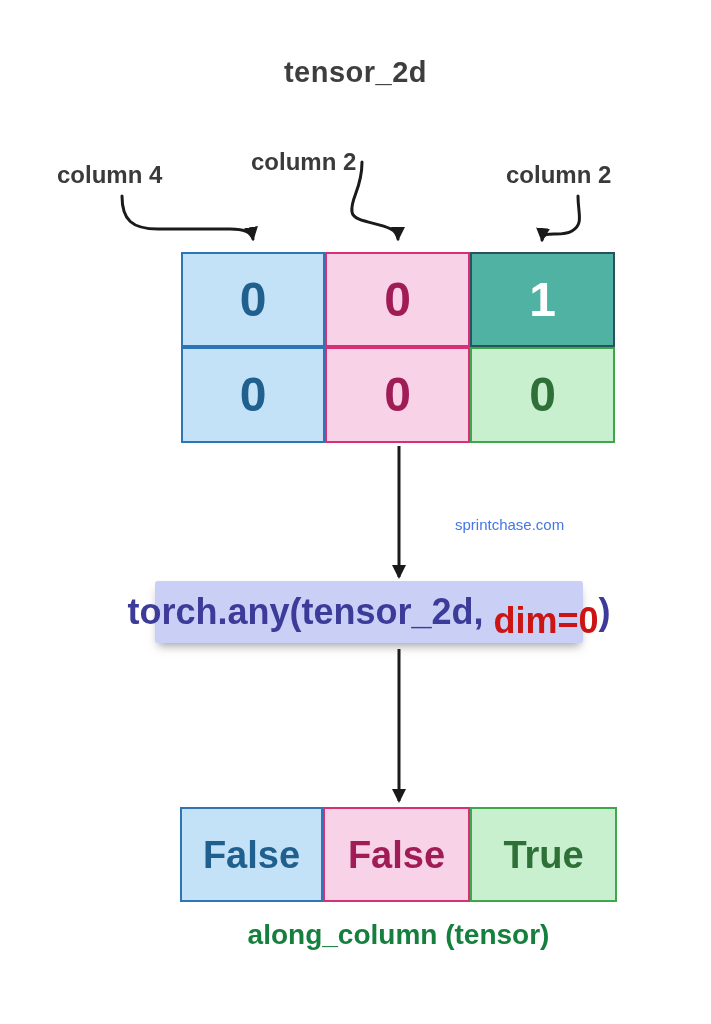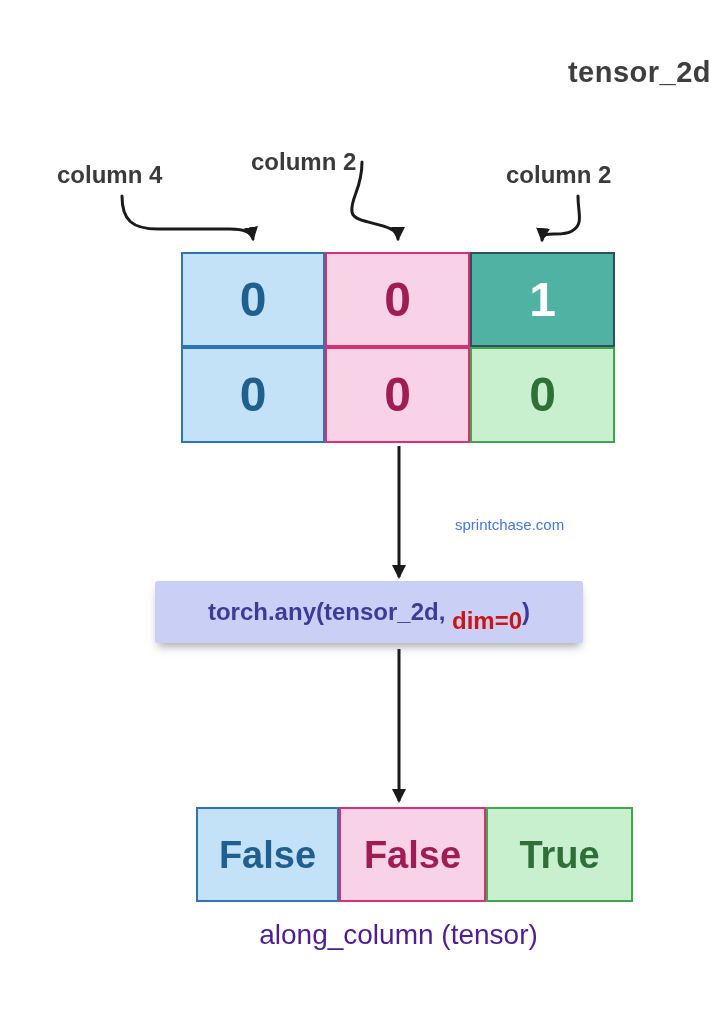--- a/index.html
+++ b/index.html
@@ -8,21 +8,21 @@
     --cell-teal-bg:#4FB2A3; --cell-teal-border:#2B525C; --cell-teal-text:#FFFFFF;
     --cell-green-bg:#C9F0CE; --cell-green-border:#3FA64B; --cell-green-text:#2E7038;
     --code-box-bg:#C9CFF5; --code-text:#3D3B99; --code-highlight:#CC1414;
     --watermark-text:#4576E4; --heading-text:#3E3E3E; --arrow:#1A1A1A;
   }
   html,body{margin:0;padding:0;background:#ffffff;}
   body{font-family:"Liberation Sans","DejaVu Sans",sans-serif;}
   .canvas{position:relative;width:711px;height:1024px;background:#ffffff;overflow:hidden;}
   .overlay{position:absolute;left:0;top:0;width:711px;height:1024px;pointer-events:none;}
 
-  .title{position:absolute;left:0;right:0;top:56px;margin:0;text-align:right;
+  .title{position:absolute;left:0;right:0;top:56px;margin:0;text-align:center;
          font-size:29px;font-weight:600;color:var(--heading-text);letter-spacing:0.5px;}
 
   .col-label{position:absolute;font-size:24px;font-weight:600;color:#3A3A3A;white-space:nowrap;}
   .col-label-1{left:57px;top:161px;}
   .col-label-2{left:251px;top:148px;}
   .col-label-3{left:506px;top:161px;}
 
   .tensor-grid{position:absolute;left:181px;top:252px;display:grid;
                grid-template-columns:144px 145px 145px;grid-template-rows:95px 96px;}
   .cell{display:flex;align-items:center;justify-content:center;box-sizing:border-box;
@@ -32,29 +32,29 @@
   .cell.teal {background:var(--cell-teal-bg); border-color:var(--cell-teal-border); color:var(--cell-teal-text);}
   .cell.green{background:var(--cell-green-bg);border-color:var(--cell-green-border);color:var(--cell-green-text);}
 
   .watermark{position:absolute;left:455px;top:516px;font-size:15px;font-weight:400;
              color:var(--watermark-text);}
 
   .code-box{position:absolute;left:155px;top:581px;width:428px;height:62px;
             background:var(--code-box-bg);border-radius:3px;
             display:flex;align-items:center;justify-content:center;
             box-shadow:0 6px 9px -3px rgba(90,90,100,0.55);
-            font-size:24px;font-weight:600;color:var(--code-text);white-space:pre;}
+            font-size:36px;font-weight:600;color:var(--code-text);white-space:pre;}
   .code-box .hl{color:var(--code-highlight);margin-top:18px;}
 
-  .result-row{position:absolute;left:196px;top:807px;display:grid;
+  .result-row{position:absolute;left:180px;top:807px;display:grid;
               grid-template-columns:143px 147px 147px;grid-template-rows:95px;}
   .result-row .cell{font-size:38px;font-weight:600;}
 
   .caption{position:absolute;left:180px;top:919px;width:437px;text-align:center;
-           font-size:28px;font-weight:400;color:#4c1d95;white-space:nowrap;}
+           font-size:28px;font-weight:700;color:#15803d;white-space:nowrap;}
 </style>
 </head>
 <body>
 
 <div class="canvas">
 
   <svg class="overlay" viewBox="0 0 711 1024" xmlns="http://www.w3.org/2000/svg">
     <defs>
       <marker id="ah" markerUnits="userSpaceOnUse" markerWidth="18" markerHeight="18" refX="12" refY="7" orient="auto">
         <path d="M0,0 L14,7 L0,14 Z" fill="#1A1A1A"></path>

